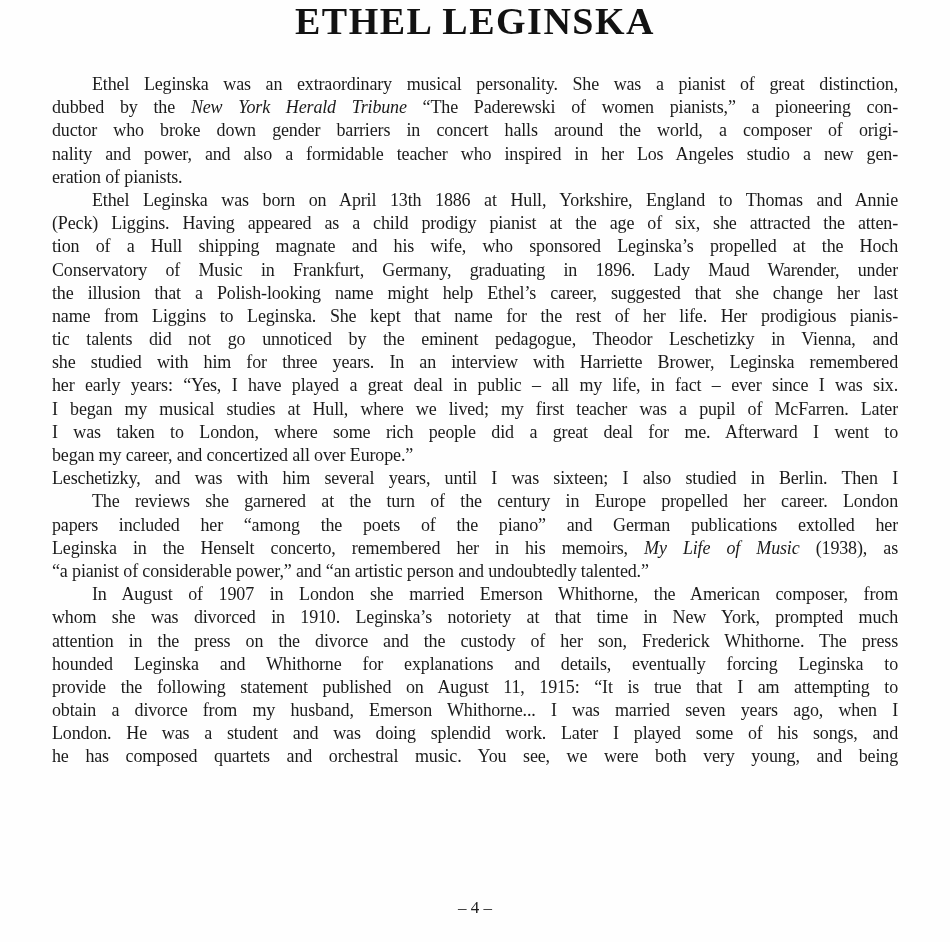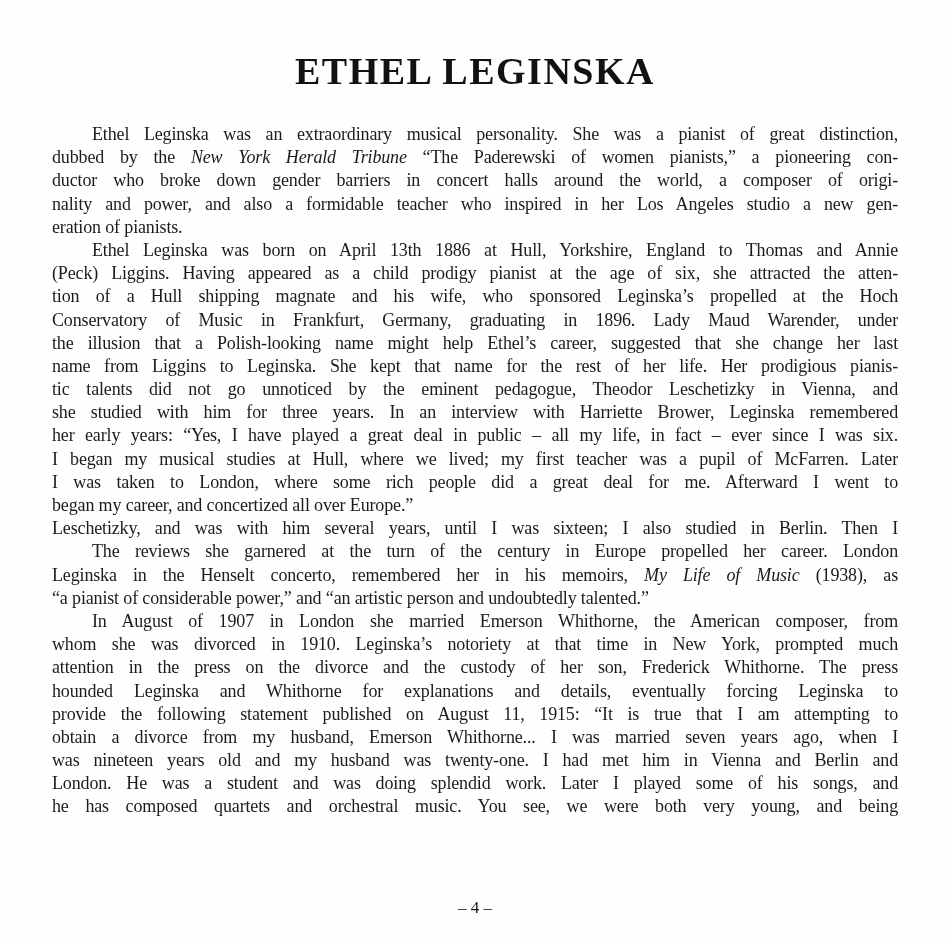--- a/index.html
+++ b/index.html
@@ -11,21 +11,20 @@
     height: 942px;
     background: #fefefe;
     font-family: "Liberation Serif", serif;
     color: #1b1b1b;
     position: relative;
     overflow: hidden;
   }
   .page {
     width: 846px;
     margin: 0 auto;
-    padding-top: 50px;
   }
   .title {
     margin: 0 0 31px 0;
     text-align: center;
     font-size: 38px;
     line-height: 42px;
     font-weight: 700;
     letter-spacing: 1.5px;
     color: #121212;
   }
@@ -86,29 +85,29 @@
         <div class="line"><span>tic talents did not go unnoticed by the eminent pedagogue, Theodor Leschetizky in Vienna, and</span></div>
         <div class="line"><span>she studied with him for three years. In an interview with Harriette Brower, Leginska remembered</span></div>
         <div class="line"><span>her early years: “Yes, I have played a great deal in public – all my life, in fact – ever since I was six.</span></div>
         <div class="line"><span>I began my musical studies at Hull, where we lived; my first teacher was a pupil of McFarren. Later</span></div>
         <div class="line"><span>I was taken to London, where some rich people did a great deal for me. Afterward I went to</span></div>
         <div class="line last"><span>began my career, and concertized all over Europe.”</span></div>
         <div class="line"><span>Leschetizky, and was with him several years, until I was sixteen; I also studied in Berlin. Then I</span></div>
       </div>
       <div class="paragraph">
         <div class="line indent"><span>The reviews she garnered at the turn of the century in Europe propelled her career. London</span></div>
+        <div class="line"><span>papers included her “among the poets of the piano” and German publications extolled her</span></div>
         <div class="line"><span>Leginska in the Henselt concerto, remembered her in his memoirs, </span><span class="italic">My Life of Music</span><span> (1938), as</span></div>
         <div class="line last"><span>“a pianist of considerable power,” and “an artistic person and undoubtedly talented.”</span></div>
       </div>
       <div class="paragraph">
         <div class="line indent"><span>In August of 1907 in London she married Emerson Whithorne, the American composer, from</span></div>
         <div class="line"><span>whom she was divorced in 1910. Leginska’s notoriety at that time in New York, prompted much</span></div>
         <div class="line"><span>attention in the press on the divorce and the custody of her son, Frederick Whithorne. The press</span></div>
         <div class="line"><span>hounded Leginska and Whithorne for explanations and details, eventually forcing Leginska to</span></div>
         <div class="line"><span>provide the following statement published on August 11, 1915: “It is true that I am attempting to</span></div>
         <div class="line"><span>obtain a divorce from my husband, Emerson Whithorne... I was married seven years ago, when I</span></div>
-        <div class="line"><span>was nineteen years old and my husband was twenty-one. I had met him in Vienna and Berlin and</span></div>
         <div class="line"><span>London. He was a student and was doing splendid work. Later I played some of his songs, and</span></div>
         <div class="line"><span>he has composed quartets and orchestral music. You see, we were both very young, and being</span></div>
       </div>
     </div>
 </div>
 <div class="footer">– 4 –</div>
 
 </body></html>

